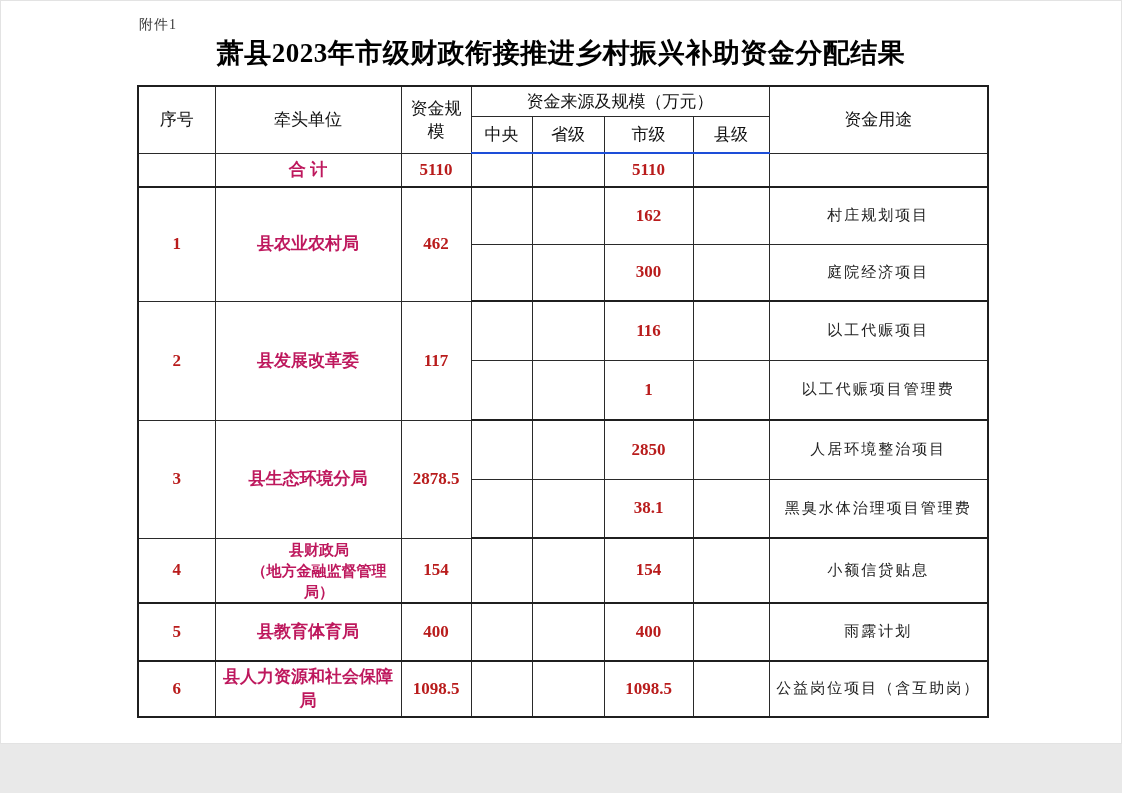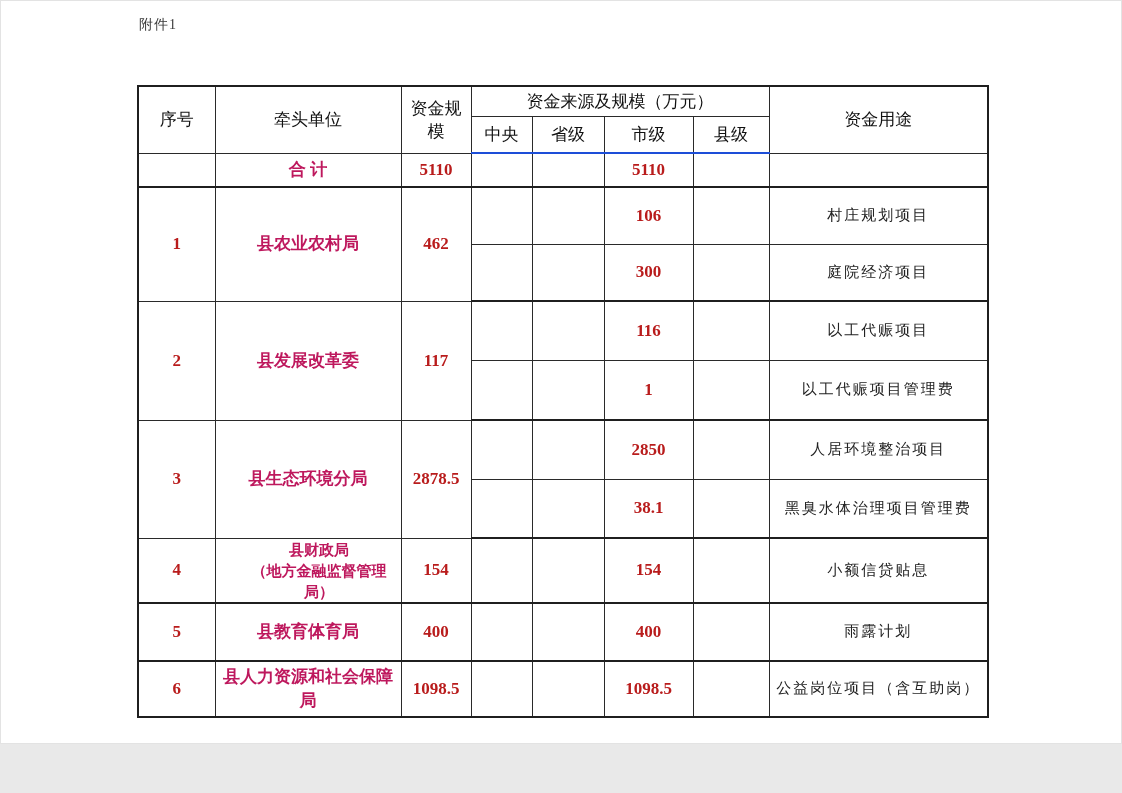--- a/index.html
+++ b/index.html
@@ -98,20 +98,21 @@
     font-size: 15px;
     letter-spacing: 2px;
     color: #222;
   }
 </style>
 </head>
 <body>
 
 <div class="page">
   <div class="attachment">附件1</div>
+  <div class="title">萧县2023年市级财政衔接推进乡村振兴补助资金分配结果</div>
 
   <table class="doc-table">
     <colgroup>
       <col style="width:77px">
       <col style="width:186px">
       <col style="width:70px">
       <col style="width:61px">
       <col style="width:72px">
       <col style="width:89px">
       <col style="width:76px">
@@ -144,21 +145,21 @@
         <td class="num"></td>
         <td class="use thick-left"></td>
       </tr>
 
       <tr class="rh57">
         <td rowspan="2" class="num">1</td>
         <td rowspan="2" class="unit">县农业农村局</td>
         <td rowspan="2" class="num">462</td>
         <td class="num thick-left"></td>
         <td class="num"></td>
-        <td class="num">106</td>
+        <td class="num">162</td>
         <td class="num"></td>
         <td class="use thick-left">村庄规划项目</td>
       </tr>
       <tr class="rh57 major-end">
         <td class="num thick-left"></td>
         <td class="num"></td>
         <td class="num">300</td>
         <td class="num"></td>
         <td class="use thick-left">庭院经济项目</td>
       </tr>

